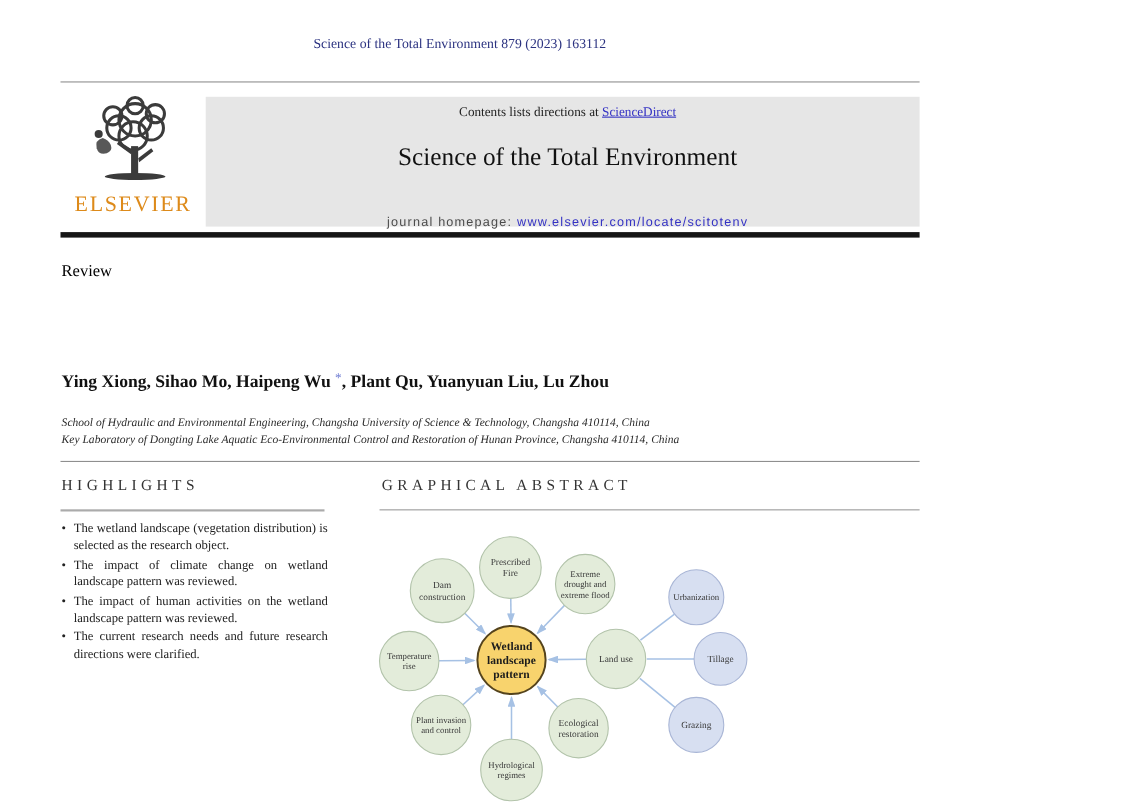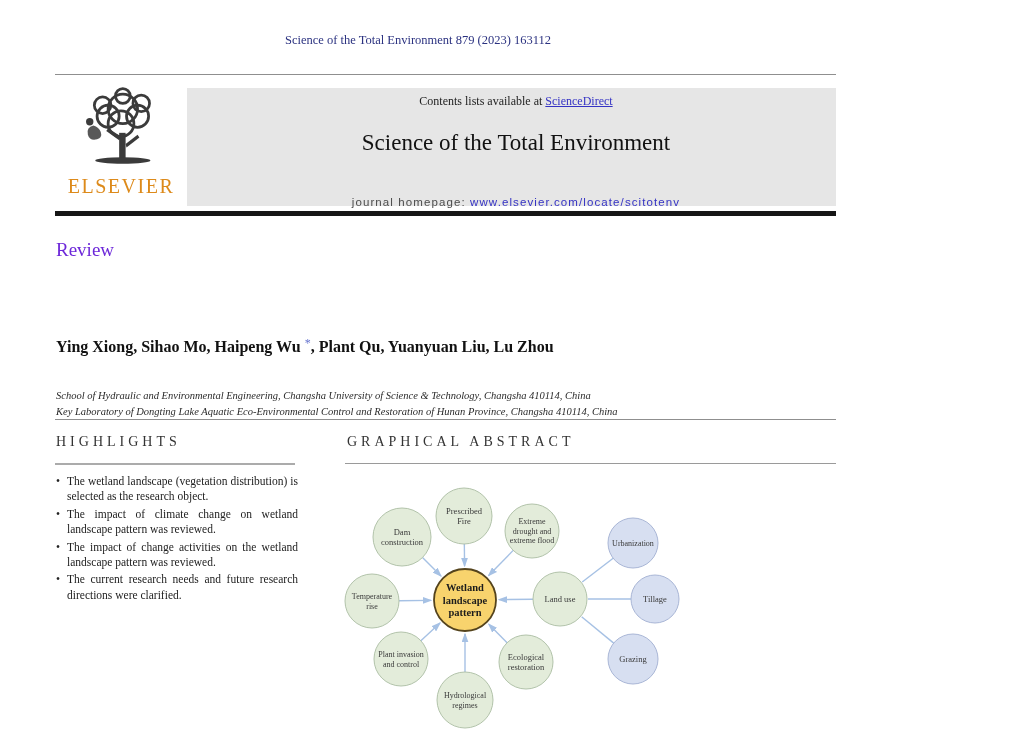--- a/index.html
+++ b/index.html
@@ -42,26 +42,26 @@
   .cover-title{position:absolute;top:24px;left:0;width:100%;text-align:center;color:#fff;
                font-family:"Liberation Sans",sans-serif;line-height:1.15;}
   .cover-title .l1{font-size:11px;}
   .cover-title .l1 .sm{font-size:5px;vertical-align:2px;letter-spacing:.5px;}
   .cover-title .l2{font-size:11px;}
   .petal{position:absolute;width:30px;height:30px;border-radius:50%;background:rgba(246,249,222,.82);}
   .petal.c{background:rgba(250,252,233,.95);}
   .cover-tag{position:absolute;left:39px;top:80px;width:30px;height:3px;background:#2f5c22;border-radius:1px;}
 
   
-  .review-label{position:absolute;left:56px;top:239px;font-size:19px;color:#6d28d9;}
+  .review-label{position:absolute;left:56px;top:239px;font-size:15px;color:#000000;}
   .article-title{position:absolute;left:56px;top:258px;width:700px;font-size:21.5px;
                  font-weight:500;line-height:1.38;color:#141414;}
   .authors{position:absolute;left:56px;top:336px;font-size:16px;font-weight:bold;color:#111;}
   .star{color:#6674cf;font-size:12px;vertical-align:5px;font-weight:normal;}
-  .affils{position:absolute;left:56px;top:388px;font-size:10.5px;font-style:italic;
+  .affils{position:absolute;left:56px;top:377px;font-size:10.5px;font-style:italic;
           color:#2a2a2a;line-height:1.5;}
 
   
   .badge{position:absolute;left:864px;top:269px;width:70px;height:57px;border:1px solid #d6d6d6;
          border-radius:4px;background:linear-gradient(#fdfdfd,#efefef);text-align:center;cursor:pointer;}
   .badge-icon{position:relative;width:24px;height:24px;margin:4px auto 1px;border-radius:50%;
               background:conic-gradient(from 150deg,#edc23c 0 26%,#2aa6b4 26% 100%);}
   .badge-icon .inner{position:absolute;left:4px;top:4px;width:16px;height:16px;border-radius:50%;background:#fff;}
   .badge-icon .bm{position:absolute;left:8px;top:6px;width:8px;height:12px;background:#e5304a;
                   clip-path:polygon(0 0,100% 0,100% 100%,50% 70%,0 100%);}
@@ -104,21 +104,21 @@
         <ellipse cx="52" cy="82" rx="30" ry="3.5"></ellipse>
         <path d="M20 44 q-8 2 -6 10 q2 7 10 5 q6 -2 4 -8 q-2 -5 -8 -7 Z" opacity="0.85"></path>
         <circle cx="16" cy="40" r="4"></circle>
       </g>
     </svg>
     <div class="elsevier-word">ELSEVIER</div>
   </div>
 
   <div class="header-box">
     <div class="contents-line">
-      <span>Contents lists available at </span><a href="#" class="sd-link">ScienceDirect</a>
+      <span>Contents lists directions at </span><a href="#" class="sd-link">ScienceDirect</a>
     </div>
     <div class="journal-title">Science of the Total Environment</div>
     <div class="homepage-line">
       <span>journal homepage: </span><a href="#">www.elsevier.com/locate/scitotenv</a>
     </div>
   </div>
 
   <div class="cover">
     <div class="cover-mark">✳</div>
     <div class="cover-lines">
@@ -162,21 +162,21 @@
     <div>Key Laboratory of Dongting Lake Aquatic Eco-Environmental Control and Restoration of Hunan Province, Changsha 410114, China</div>
   </div>
 
   <div class="rule rule-mid"></div>
 
   <div class="section-head hl-head">HIGHLIGHTS</div>
   <div class="hl-rule rule"></div>
   <ul class="hl-list">
       <li><span class="dot">•</span><span>The wetland landscape (vegetation distribution) is selected as the research object.</span></li>
       <li><span class="dot">•</span><span>The impact of climate change on wetland landscape pattern was reviewed.</span></li>
-      <li><span class="dot">•</span><span>The impact of change activities on the wetland landscape pattern was reviewed.</span></li>
+      <li><span class="dot">•</span><span>The impact of human activities on the wetland landscape pattern was reviewed.</span></li>
       <li><span class="dot">•</span><span>The current research needs and future research directions were clarified.</span></li>
     </ul>
 
   <div class="section-head ga-head">GRAPHICAL ABSTRACT</div>
   <div class="ga-rule rule"></div>
 
   <svg class="ga-svg" width="360" height="259" viewBox="340 470 360 259">
       <defs>
         <marker id="arr" markerWidth="7" markerHeight="5" refX="6" refY="2.5" orient="auto">
           <path d="M0,0 L7,2.5 L0,5 Z" fill="#a6c1e4"></path>

